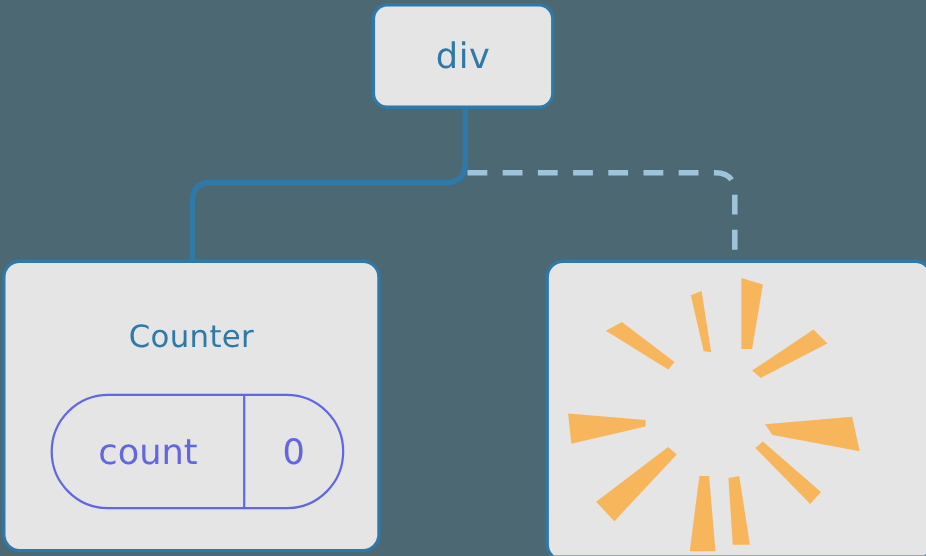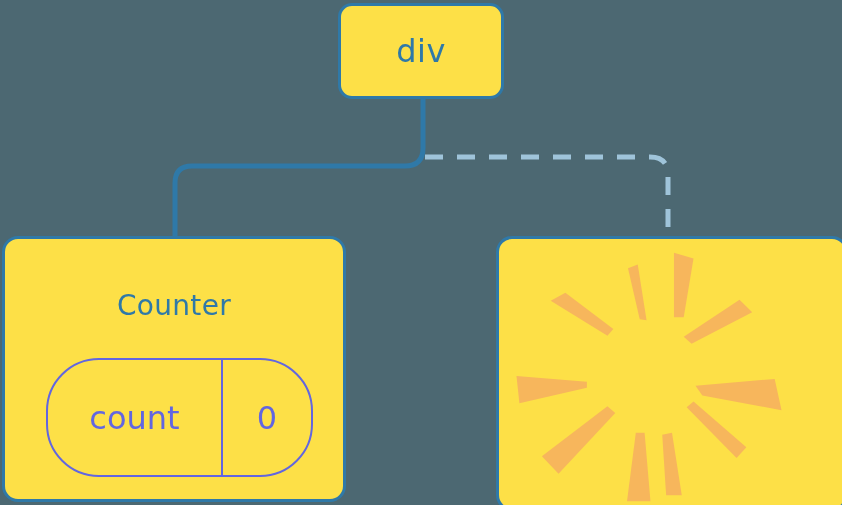--- a/index.html
+++ b/index.html
@@ -26,21 +26,21 @@
     left: 0;
     top: 0;
     width: 842px;
     height: 505px;
     pointer-events: none;
   }
 
   
   .node {
     position: absolute;
-    background: #fde047;
+    background: #e5e5e5;
     border: 3px solid #2f79a8;
     border-radius: 14px;
     box-sizing: border-box;
   }
 
   
   #node-div {
     left: 338px;
     top: 3px;
     width: 166px;
@@ -74,21 +74,21 @@
     font-size: 28px;
     letter-spacing: 0.3px;
   }
 
   
   .pill {
     position: absolute;
     left: 41px;
     top: 119px;
     width: 267px;
-    height: 119px;
+    height: 105px;
     border: 2.5px solid #6266e0;
     border-radius: 53px;
     box-sizing: border-box;
     display: flex;
     align-items: stretch;
   }
   .pill-key {
     width: 175px;
     display: flex;
     align-items: center;

